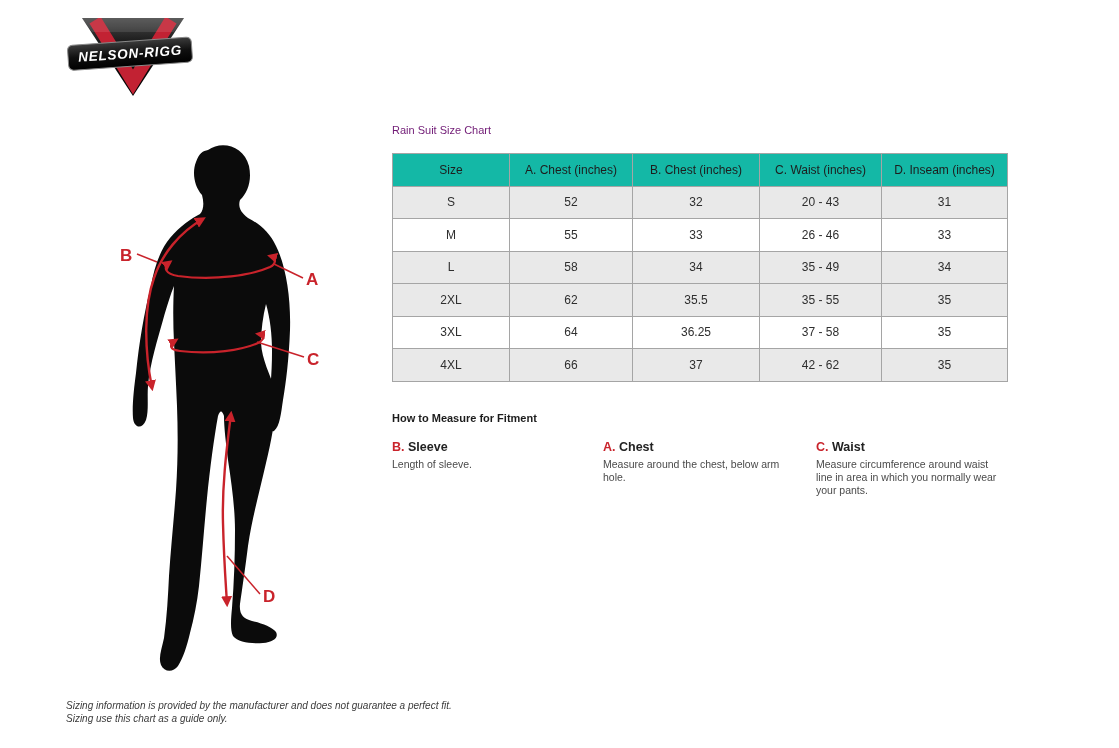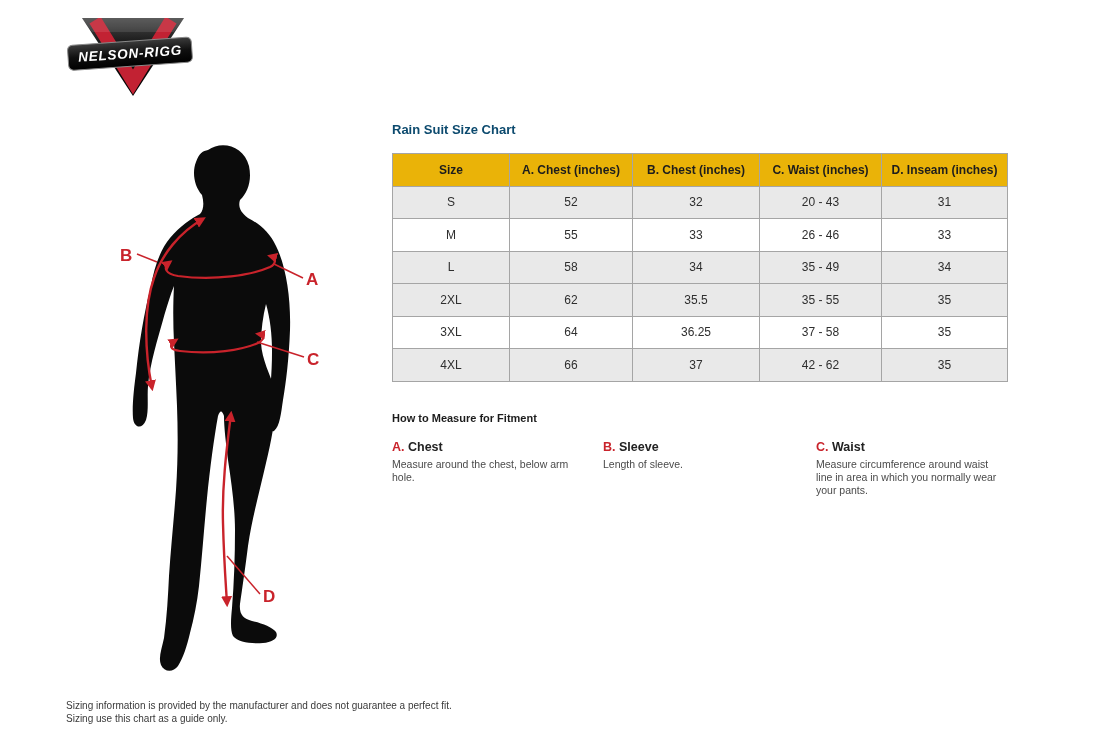--- a/index.html
+++ b/index.html
@@ -7,35 +7,35 @@
     width:1119px;height:748px;position:relative;background:#ffffff;
     font-family:"Liberation Sans", sans-serif;overflow:hidden;
   }
   
   .logo{position:absolute;left:62px;top:6px;}
   
   .figure{position:absolute;left:100px;top:138px;}
   .fig-label{font-family:"Liberation Sans",sans-serif;font-weight:bold;font-size:17px;}
   
   .right-col{position:absolute;left:392px;top:120px;width:616px;}
-  .page-title{margin:0 0 13px 0;font-size:13px;line-height:20px;font-weight:bold;color:#0c4a6e;}
+  .page-title{margin:0 0 13px 0;font-size:11px;line-height:20px;font-weight:normal;color:#701a75;}
   table.size-table{width:615px;border-collapse:collapse;table-layout:fixed;}
   .size-table th,.size-table td{
     border:1px solid #a5a5a5;text-align:center;vertical-align:middle;
     font-size:12px;color:#2e2e2e;height:31.5px;padding:0;background:#ffffff;
   }
-  .size-table th{background:#eab308;font-weight:bold;color:#1d1d1d;}
+  .size-table th{background:#14b8a6;font-weight:normal;color:#1d1d1d;}
   .size-table tr.alt td{background:#e9e9e9;}
   .measure-heading{margin:27px 0 12px 0;font-size:11px;line-height:19px;font-weight:bold;color:#1c1c1c;}
   .measure-grid{display:grid;grid-template-columns:211px 213px 1fr;row-gap:11px;align-items:start;}
   .m-title{font-size:12.5px;font-weight:bold;color:#222222;line-height:15px;}
   .m-title .letter{color:#c9232b;}
   .m-desc{margin:3px 0 0 0;font-size:10.5px;color:#4a4a4a;line-height:13px;max-width:185px;}
   
-  .footer{position:absolute;left:66px;top:699px;font-size:10px;line-height:13px;color:#3a3a3a;}
+  .footer{position:absolute;left:66px;top:699px;font-size:10px;line-height:13px;color:#3a3a3a;font-style:italic;}
 </style>
 </head>
 <body>
 
 <svg class="logo" width="140" height="100" viewBox="0 0 140 100">
   <defs>
     <linearGradient id="triGrad" x1="0" y1="0" x2="0" y2="1">
       <stop offset="0" stop-color="#4a4a4a"></stop>
         <stop offset="0.35" stop-color="#141414"></stop>
         <stop offset="1" stop-color="#000000"></stop>
@@ -177,26 +177,26 @@
           <td>37</td>
           <td>42 - 62</td>
           <td>35</td>
         </tr>
       </tbody>
   </table>
 
   <h2 class="measure-heading">How to Measure for Fitment</h2>
   <div class="measure-grid">
       <div>
+        <div class="m-title"><span class="letter">B. </span><span>Sleeve</span></div>
+        <p class="m-desc">Length of sleeve.</p>
+      </div>
+      <div>
         <div class="m-title"><span class="letter">A. </span><span>Chest</span></div>
         <p class="m-desc">Measure around the chest, below arm hole.</p>
-      </div>
-      <div>
-        <div class="m-title"><span class="letter">B. </span><span>Sleeve</span></div>
-        <p class="m-desc">Length of sleeve.</p>
       </div>
       <div>
         <div class="m-title"><span class="letter">C. </span><span>Waist</span></div>
         <p class="m-desc">Measure circumference around waist line in area in which you normally wear your pants.</p>
       </div>
     </div>
 </div>
 
 <div class="footer">
   <div>Sizing information is provided by the manufacturer and does not guarantee a perfect fit.</div>

